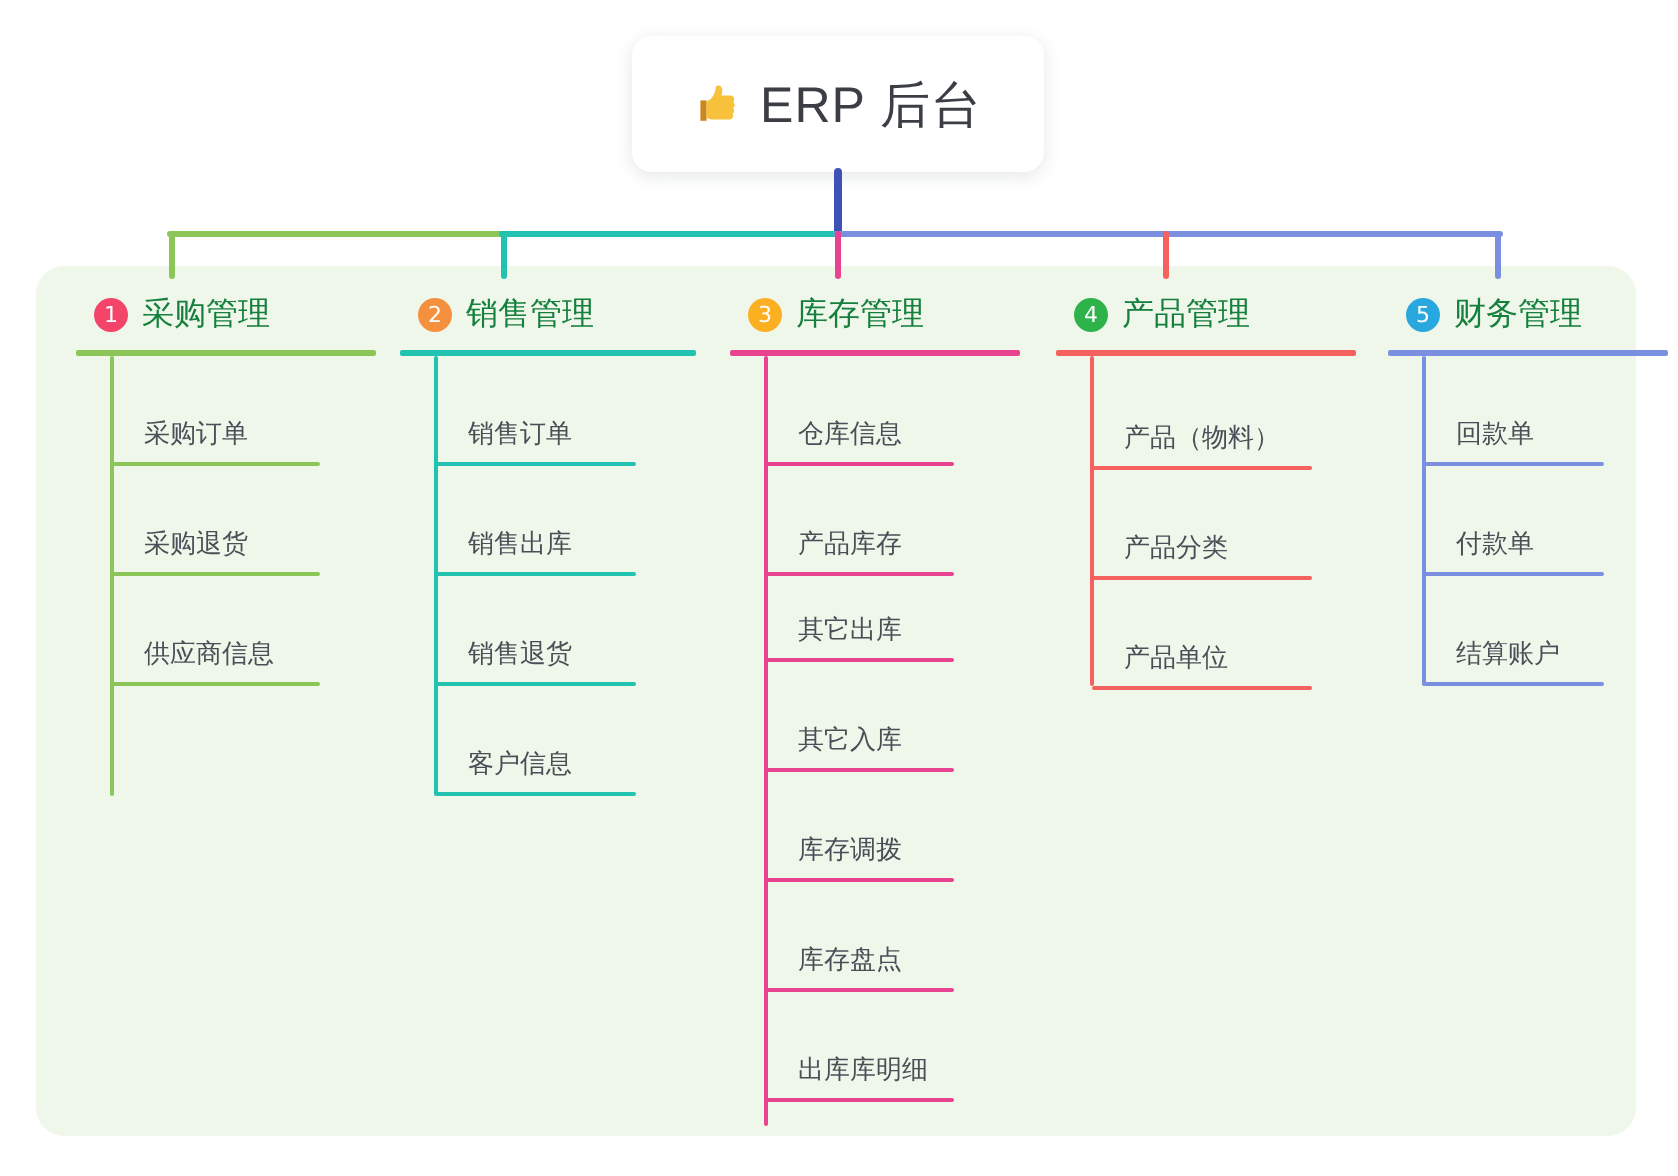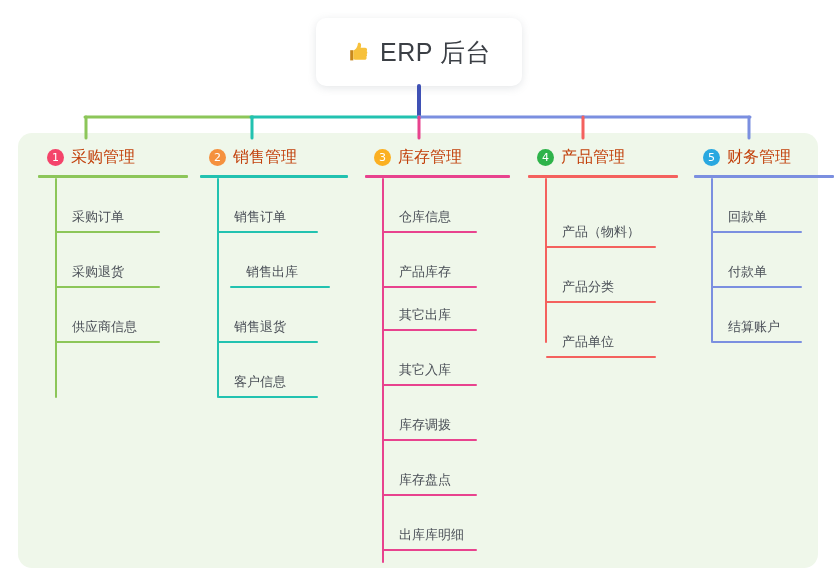--- a/index.html
+++ b/index.html
@@ -95,21 +95,21 @@
     border-radius: 50%;
     color: #ffffff;
     font-size: 11px;
     line-height: 17px;
     text-align: center;
     flex: 0 0 auto;
     font-family: "DejaVu Sans", sans-serif;
   }
   .col-title {
     font-size: 16px;
-    color: #c2410c;
+    color: #15803d;
     white-space: nowrap;
   }
   .head-rule {
     height: 3px;
     border-radius: 1px;
     margin-top: 7px;
   }
 
   
   .items {
@@ -202,21 +202,21 @@
         <span class="badge" style="background: rgb(245, 145, 62);">2</span>
         <span class="col-title">销售管理</span>
       </div>
       <div class="head-rule" style="background: rgb(34, 194, 176); width: 148px;"></div>
       <div class="items" style="height: 220px;">
         <div class="spine" style="background: rgb(34, 194, 176); height: 220px;"></div>
         <div class="item" style="height: 55px;">
           <span class="item-label">销售订单</span>
           <div class="item-rule" style="background: rgb(34, 194, 176); width: 100px;"></div>
         </div>
-        <div class="item" style="height: 55px; margin-left: 12px;">
+        <div class="item" style="height: 55px;">
           <span class="item-label">销售出库</span>
           <div class="item-rule" style="background: rgb(34, 194, 176); width: 100px;"></div>
         </div>
         <div class="item" style="height: 55px;">
           <span class="item-label">销售退货</span>
           <div class="item-rule" style="background: rgb(34, 194, 176); width: 100px;"></div>
         </div>
         <div class="item" style="height: 55px;">
           <span class="item-label">客户信息</span>
           <div class="item-rule" style="background: rgb(34, 194, 176); width: 100px;"></div>
@@ -262,21 +262,21 @@
       </div>
     </div>
     <div class="column" style="left: 528px; width: 150px;">
       <div class="col-head">
         <span class="badge" style="background: rgb(46, 179, 74);">4</span>
         <span class="col-title">产品管理</span>
       </div>
       <div class="head-rule" style="background: rgb(244, 97, 94); width: 150px;"></div>
       <div class="items" style="height: 165px;">
         <div class="spine" style="background: rgb(244, 97, 94); height: 165px;"></div>
-        <div class="item" style="height: 70px;">
+        <div class="item" style="height: 57px;">
           <span class="item-label">产品（物料）</span>
           <div class="item-rule" style="background: rgb(244, 97, 94); width: 110px;"></div>
         </div>
         <div class="item" style="height: 55px;">
           <span class="item-label">产品分类</span>
           <div class="item-rule" style="background: rgb(244, 97, 94); width: 110px;"></div>
         </div>
         <div class="item" style="height: 55px;">
           <span class="item-label">产品单位</span>
           <div class="item-rule" style="background: rgb(244, 97, 94); width: 110px;"></div>

